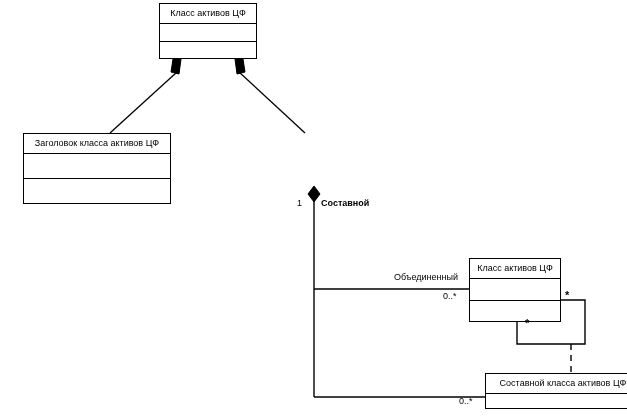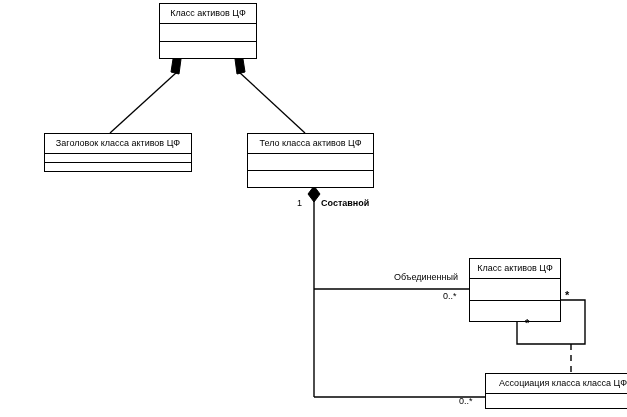--- a/index.html
+++ b/index.html
@@ -116,47 +116,40 @@
   </svg>
 
   <div class="uml-class" style="left:137px; top:3px; width:98px; height:56px;">
     <div class="uml-compartment name-compartment">
       <span class="uml-class-name">Класс активов ЦФ</span>
     </div>
     <div class="uml-compartment attr-compartment"></div>
     <div class="uml-compartment"></div>
   </div>
 
-  <div class="uml-class" style="left:22px; top:133px; width:148px; height:39px;">
+  <div class="uml-class" style="left:1px; top:133px; width:148px; height:71px;">
     <div class="uml-compartment name-compartment">
       <span class="uml-class-name">Заголовок класса активов ЦФ</span>
     </div>
     <div class="uml-compartment attr-compartment"></div>
     <div class="uml-compartment"></div>
   </div>
 
-  <div class="uml-class" style="left:225px; top:133px; width:127px; height:55px;">
-    <div class="uml-compartment name-compartment">
-      <span class="uml-class-name">Тело класса активов ЦФ</span>
-    </div>
-    <div class="uml-compartment attr-compartment"></div>
-    <div class="uml-compartment"></div>
-  </div>
 
   <div class="uml-class" style="left:447px; top:258px; width:92px; height:64px;">
     <div class="uml-compartment name-compartment">
       <span class="uml-class-name">Класс активов ЦФ</span>
     </div>
     <div class="uml-compartment attr-compartment"></div>
     <div class="uml-compartment"></div>
   </div>
 
   <div class="uml-class" style="left:463px; top:373px; width:156px; height:36px;">
     <div class="uml-compartment name-compartment">
-      <span class="uml-class-name">Ассоциация класса класса ЦФ</span>
+      <span class="uml-class-name">Составной класса активов ЦФ</span>
     </div>
     <div class="uml-compartment"></div>
   </div>
 
   <div class="edge-label multiplicity" style="left:275px; top:198px;">1</div>
 
   <div class="edge-label" style="left:299px; top:198px;font-weight:bold;">Составной</div>
 
   <div class="edge-label" style="left:372px; top:272px;">Объединенный</div>
 

